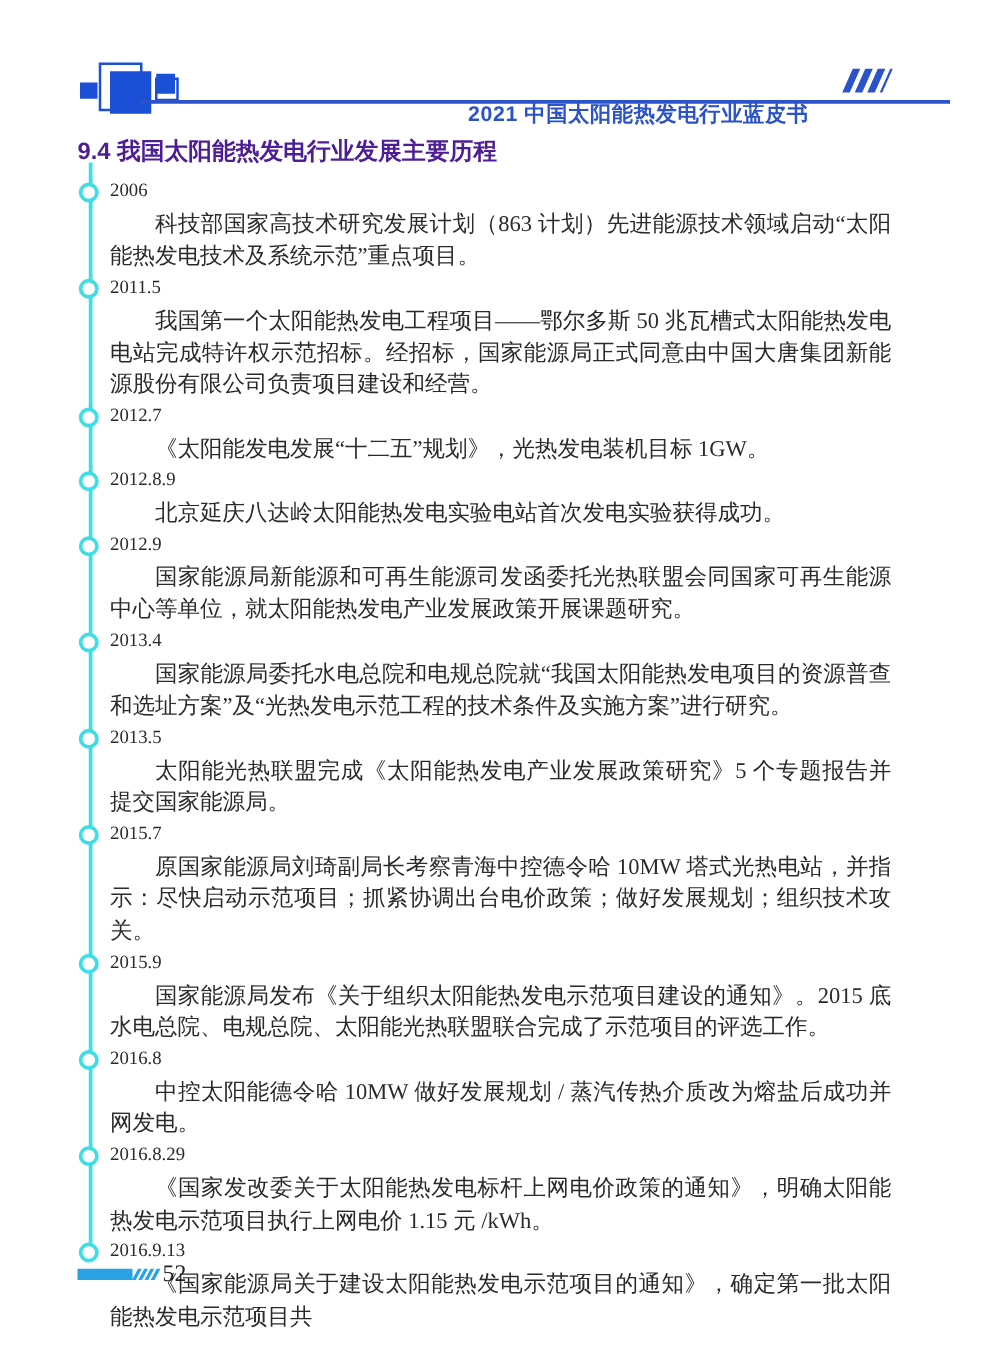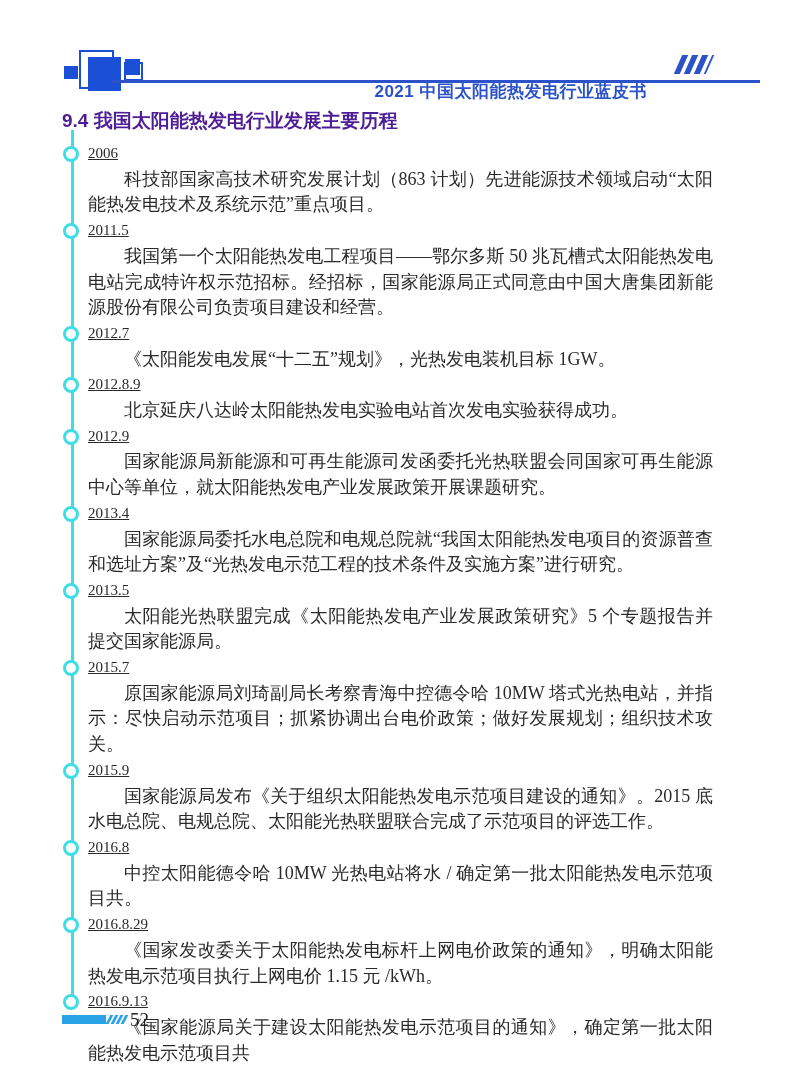--- a/index.html
+++ b/index.html
@@ -27,21 +27,21 @@
   .header-rule { position:absolute; top:80px; left:112px; width:648px; height:3px; background:#2b52c8; }
 
   .section-title { position:absolute; top:96px; left:62px; font-family:"Liberation Sans", sans-serif;
                    font-size:19px; font-weight:700; color:#4c1d95;margin-top:12px; }
 
   
   .timeline-line { position:absolute; left:71px; top:130px; width:3px; height:877px; background:#3edee4; }
 
   .entries { position:absolute; left:88px; top:141px; width:625px; }
   .entry { position:relative; }
-  .entry .date { font-size:15px; line-height:25.7px; color:#2a2a2a;text-decoration:underline; }
+  .entry .date { font-size:15px; line-height:25.7px; color:#2a2a2a; }
   .entry .para { font-size:18px; line-height:25.7px; color:#2a2a2a;
                  text-indent:2em; text-align:justify; }
   .dot { position:absolute; left:-25px; top:5px; width:16px; height:16px; border-radius:50%;
          border:3px solid #3edee4; background:#ffffff; }
 
   
   .footer-bar { position:absolute; left:62px; top:1015px; width:44px; height:9px;
                 background:#29a3e6; }
   .footer-slashes { position:absolute; left:108px; top:1015px; width:20px; height:9px; }
   .footer-slashes i { position:absolute; top:0; width:2.5px; height:9px; background:#29a3e6; transform:skewX(-28deg); }
@@ -127,21 +127,21 @@
 
   <div class="entry">
     <span class="dot"></span>
     <div class="date">2015.9</div>
     <div class="para">国家能源局发布《关于组织太阳能热发电示范项目建设的通知》。2015 底水电总院、电规总院、太阳能光热联盟联合完成了示范项目的评选工作。</div>
   </div>
 
   <div class="entry">
     <span class="dot"></span>
     <div class="date">2016.8</div>
-    <div class="para">中控太阳能德令哈 10MW 光热电站将水 / 确定第一批太阳能热发电示范项目共。</div>
+    <div class="para">中控太阳能德令哈 10MW 做好发展规划 / 蒸汽传热介质改为熔盐后成功并网发电。</div>
   </div>
 
   <div class="entry">
     <span class="dot"></span>
     <div class="date">2016.8.29</div>
     <div class="para">《国家发改委关于太阳能热发电标杆上网电价政策的通知》，明确太阳能热发电示范项目执行上网电价 1.15 元 /kWh。</div>
   </div>
 
   <div class="entry">
     <span class="dot"></span>

